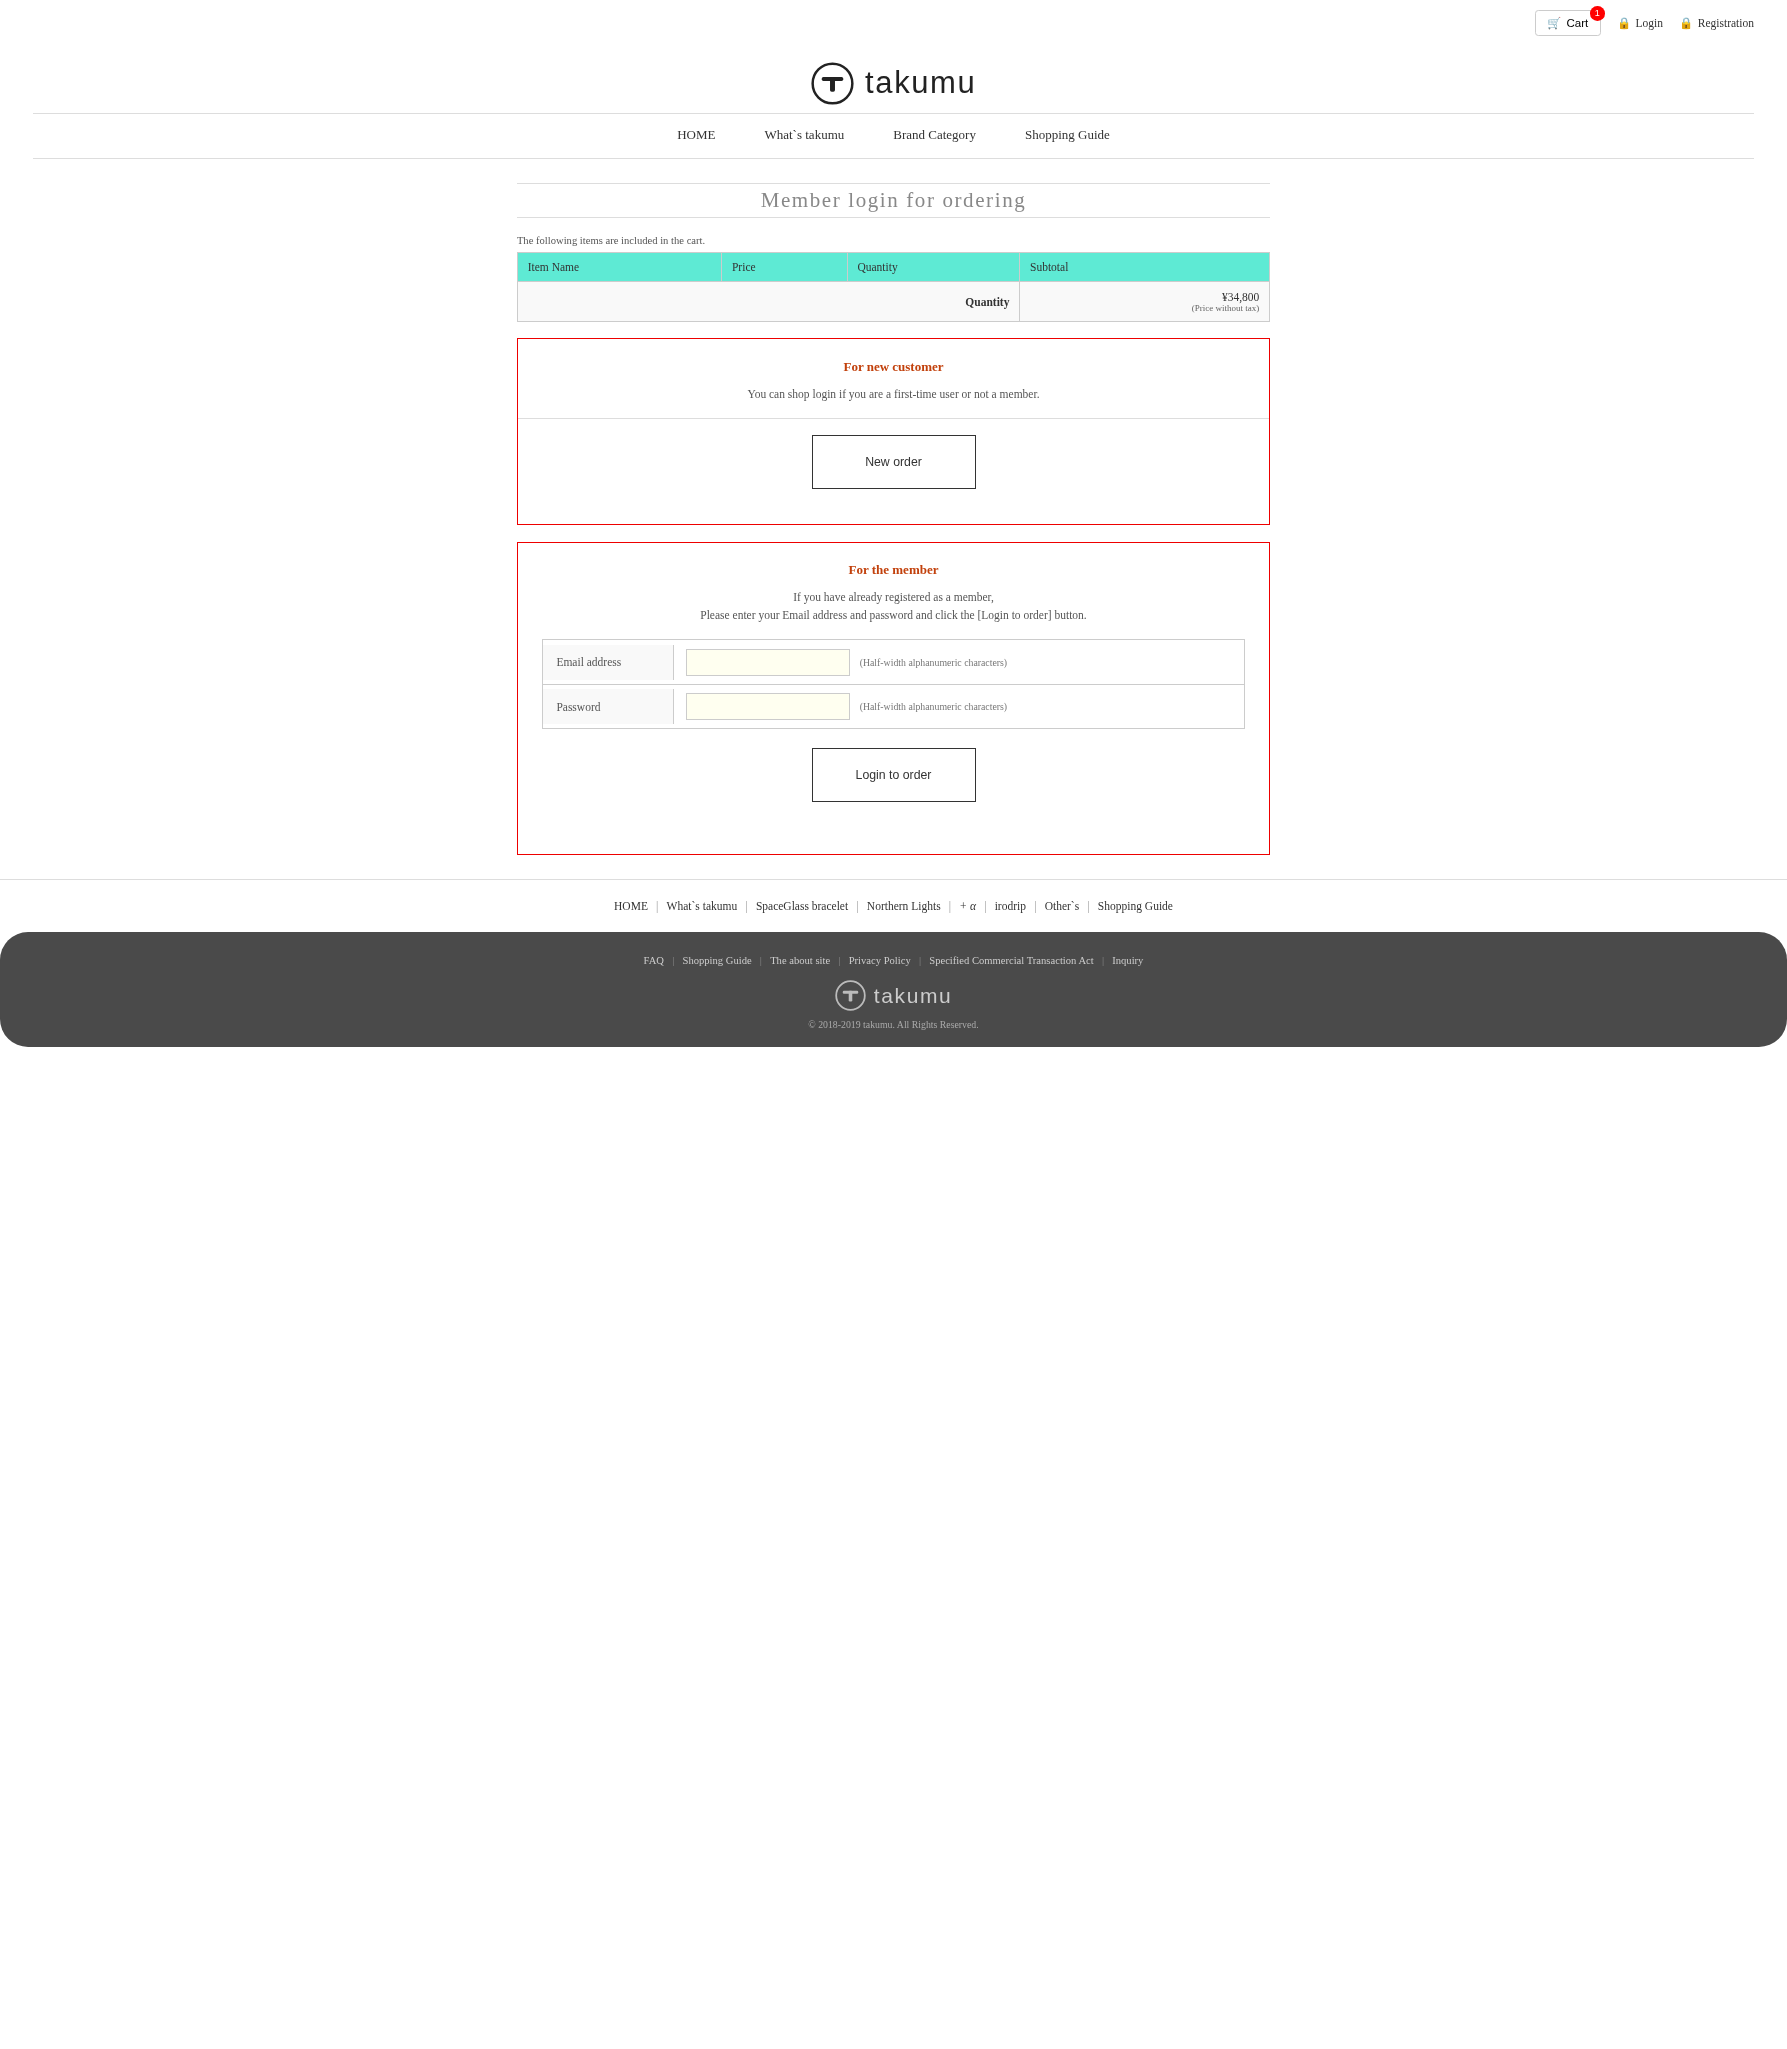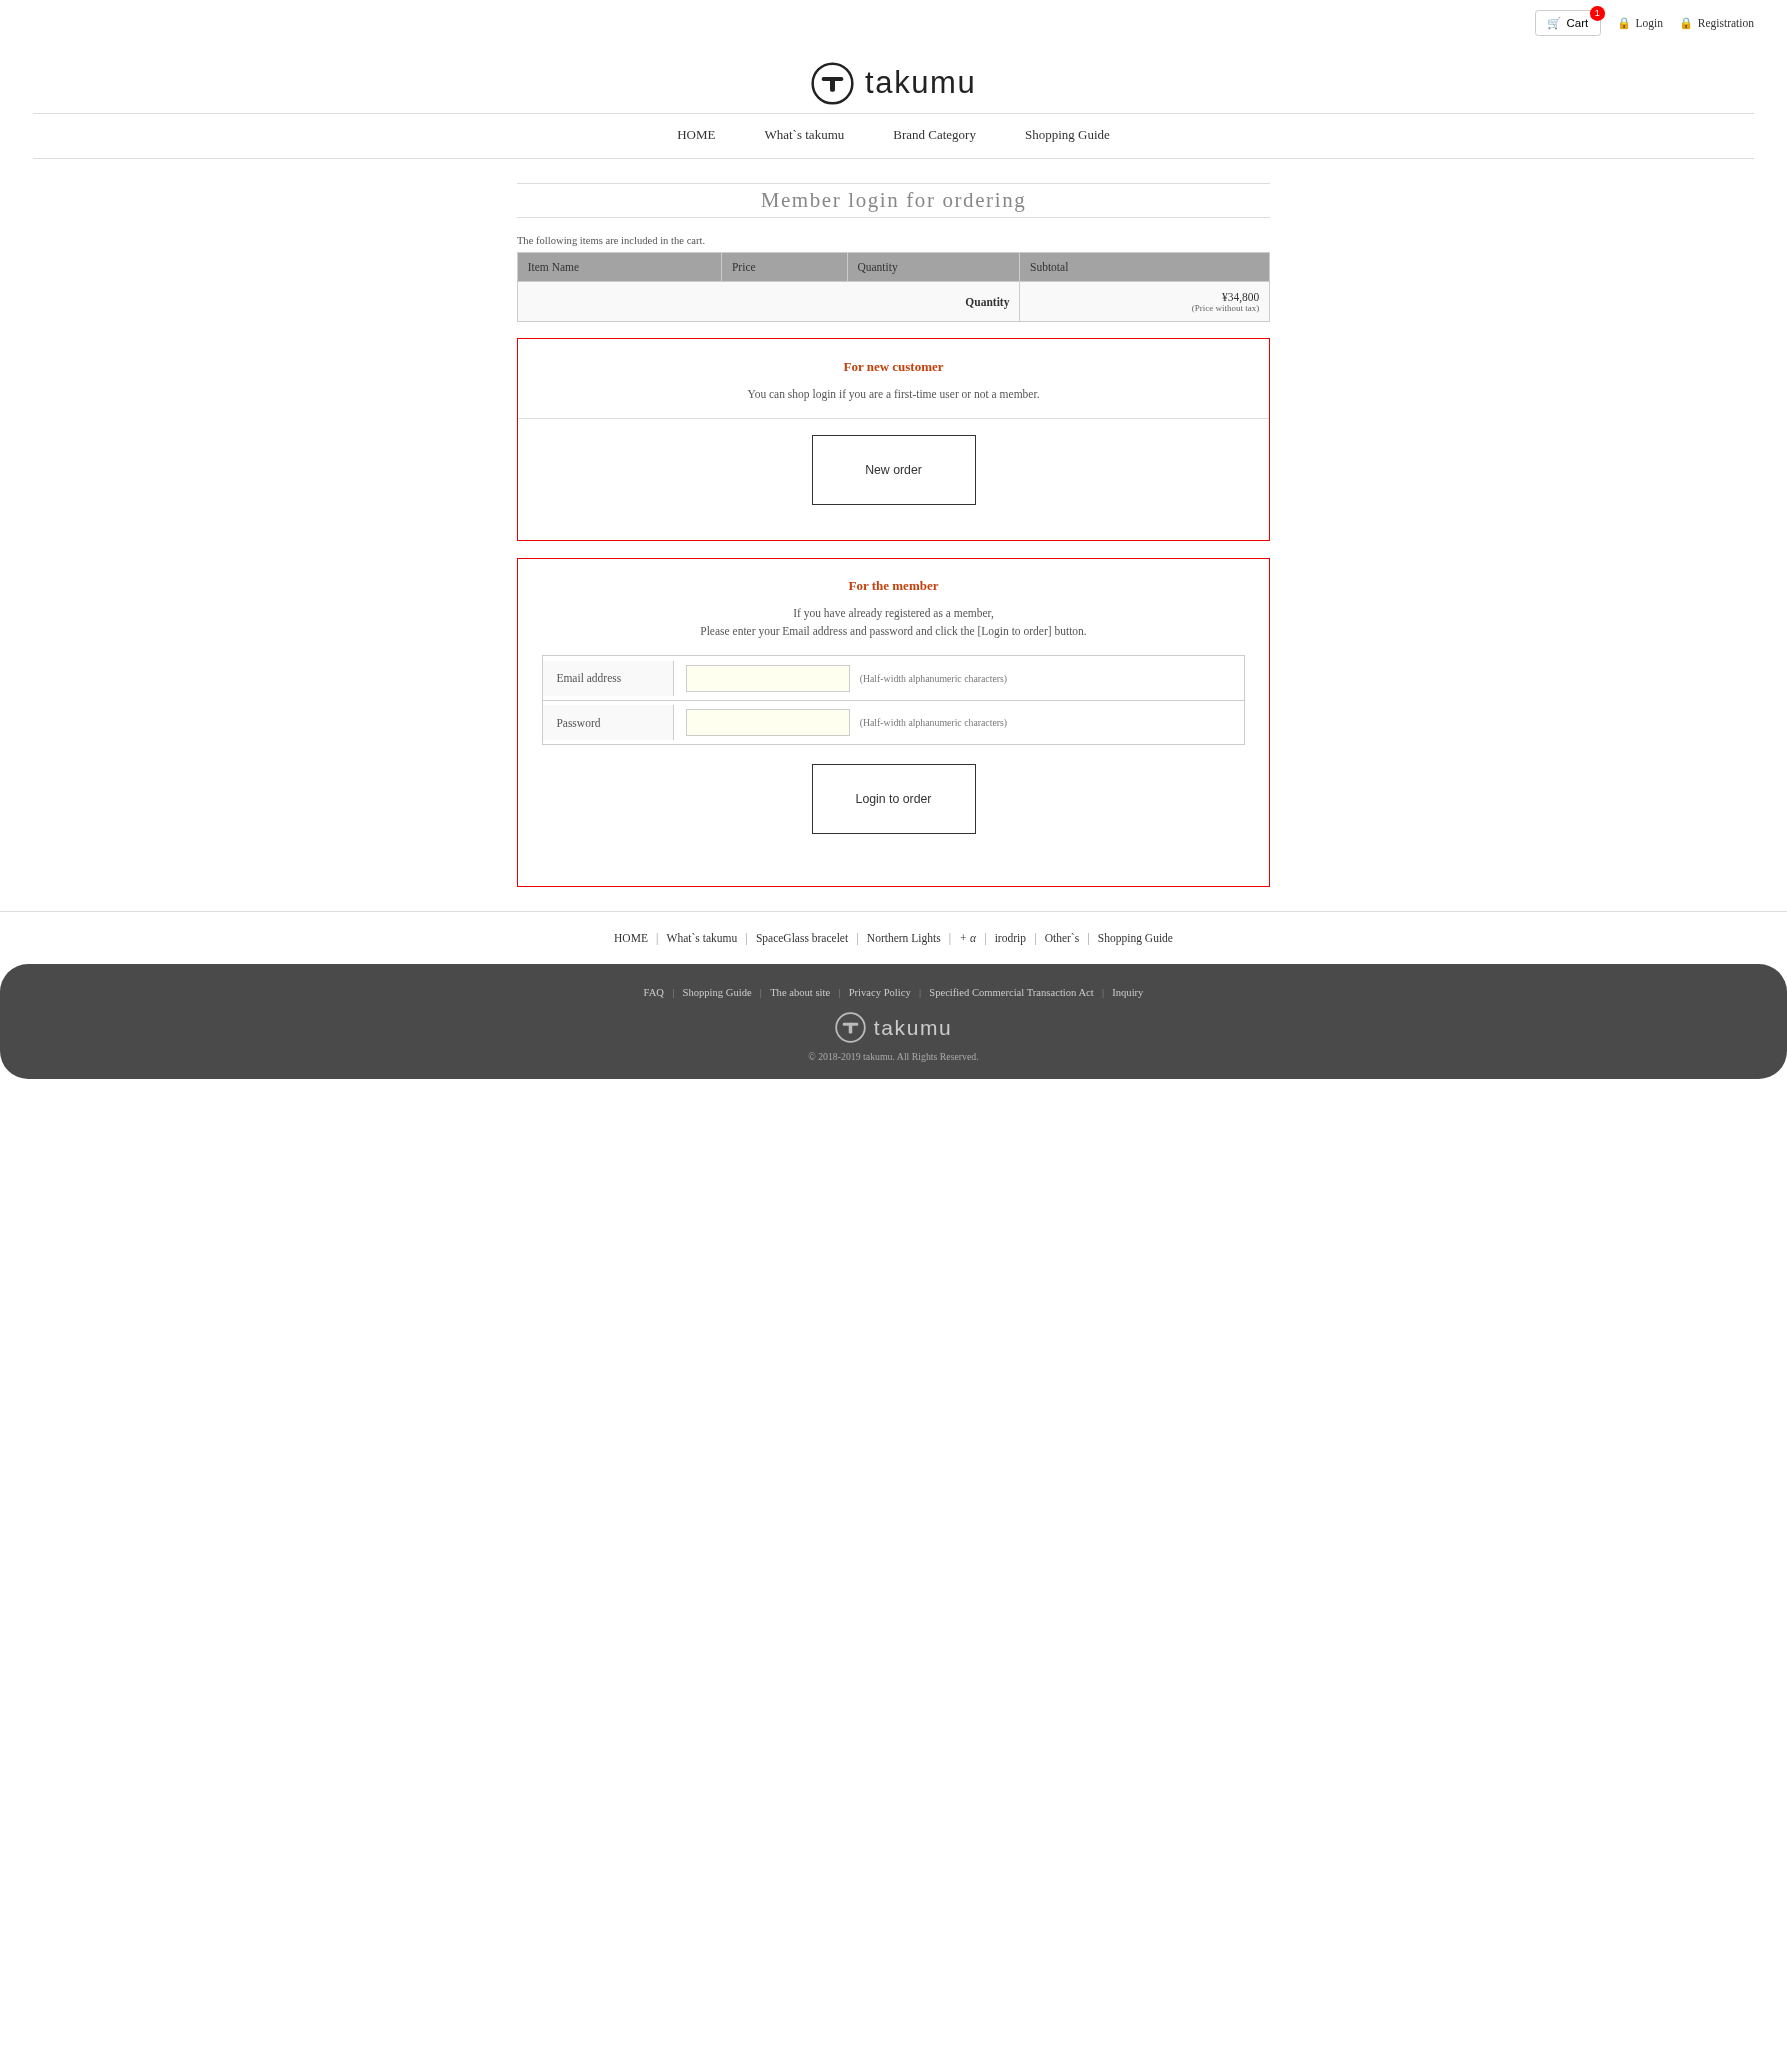--- a/index.html
+++ b/index.html
@@ -122,21 +122,21 @@
     .cart-table {
       width: 100%;
       border-collapse: collapse;
       font-size: 11.5px;
     }
     .cart-table th, .cart-table td {
       border: 0.8px solid #ccc;
       padding: 8.2px 9.8px;
     }
     .cart-table th {
-      background: #a3a3a3;
+      background: #5eead4;
       font-weight: normal;
       text-align: left;
     }
     .cart-table td.right {
       text-align: right;
     }
     .cart-table td.center {
       text-align: center;
     }
     .price-note {
@@ -171,21 +171,21 @@
     .section-divider {
       border: none;
       border-top: 0.8px solid #ddd;
       margin: 0 -24.5px 0;
     }
 
     
     .btn-outline {
       display: block;
       margin: 0 auto;
-      padding: 27px 0;
+      padding: 19px 0;
       width: 164px;
       border: 0.8px solid #333;
       background: #fff;
       font-size: 12.3px;
       cursor: pointer;
       text-align: center;
       color: #333;
     }
 
     

